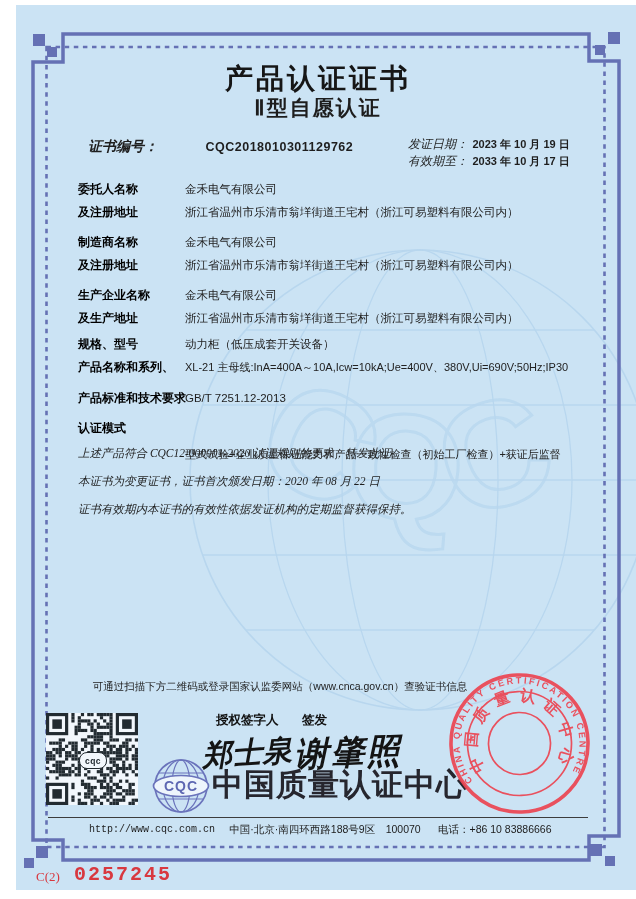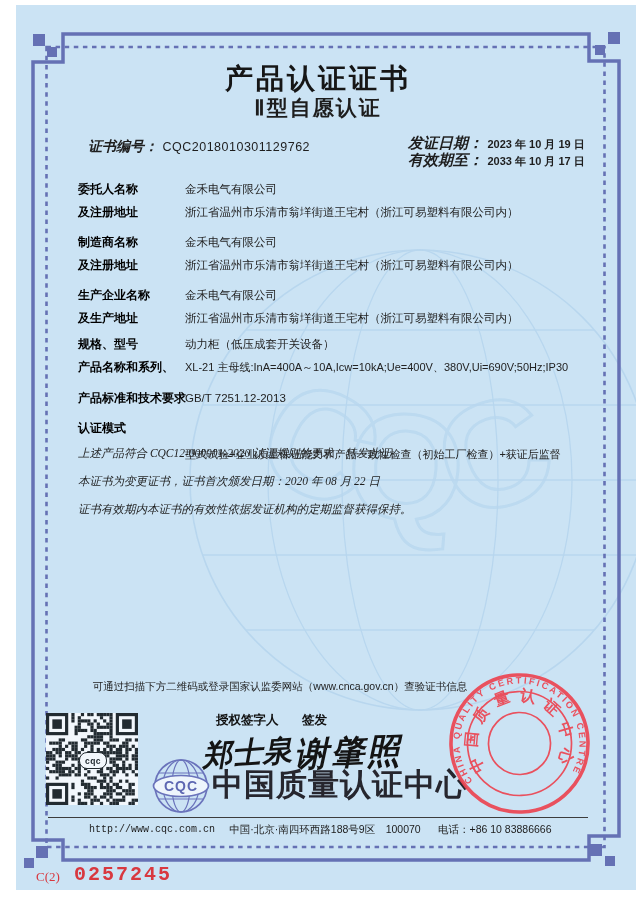--- a/index.html
+++ b/index.html
@@ -14,22 +14,22 @@
   .abs{position:absolute;white-space:nowrap;color:var(--ink);}
   .kai{font-family:"Liberation Serif",serif;font-style:italic;}
   .hei{font-family:"Liberation Sans",sans-serif;}
   .song{font-family:"Liberation Serif",serif;}
   .title{font-size:28px;font-weight:bold;letter-spacing:3px;color:#161616;}
   .subtitle{font-size:21px;font-weight:600;letter-spacing:2px;color:#1d1d1d;}
   .lbl{font-weight:bold;font-size:12px;line-height:23px;color:#000000;}
   .val{font-size:11.5px;line-height:23px;color:#222;}
   .stmt{font-size:11.5px;color:#1f1f1f;}
   .certno-lbl{font-size:14px;font-weight:bold;}
-  .certno-val{font-size:12.5px;font-weight:normal;letter-spacing:.5px;}
-  .date-lbl{font-size:15px;font-weight:bold;}
+  .certno-val{font-size:12.5px;font-weight:bold;letter-spacing:.5px;margin-left:43px;}
+  .date-lbl{font-size:12px;font-weight:normal;}
   .date-val{font-size:11px;font-weight:bold;font-family:"Liberation Sans",sans-serif;font-style:normal;}
   .note{font-size:10.5px;color:#222;}
   .sig-lbl{font-size:12.5px;font-weight:bold;color:#111;}
   .sig{font-family:"Liberation Serif",serif;font-style:italic;font-weight:bold;color:#141414;}
   .orgname{font-size:31px;font-weight:600;letter-spacing:1px;color:#26262e;}
   .footer-line{position:absolute;background:#3c3c3c;height:1px;}
   .foot{font-size:10.5px;color:#1c1c1c;}
   .foot-url{font-family:"Liberation Mono",monospace;font-size:10px;padding-left:34px;}
   .serial-prefix{font-family:"Liberation Serif",serif;font-size:13px;color:var(--serial);}
   .serial-num{font-family:"Liberation Mono",monospace;font-size:20px;font-weight:bold;letter-spacing:2px;color:var(--serial);}

